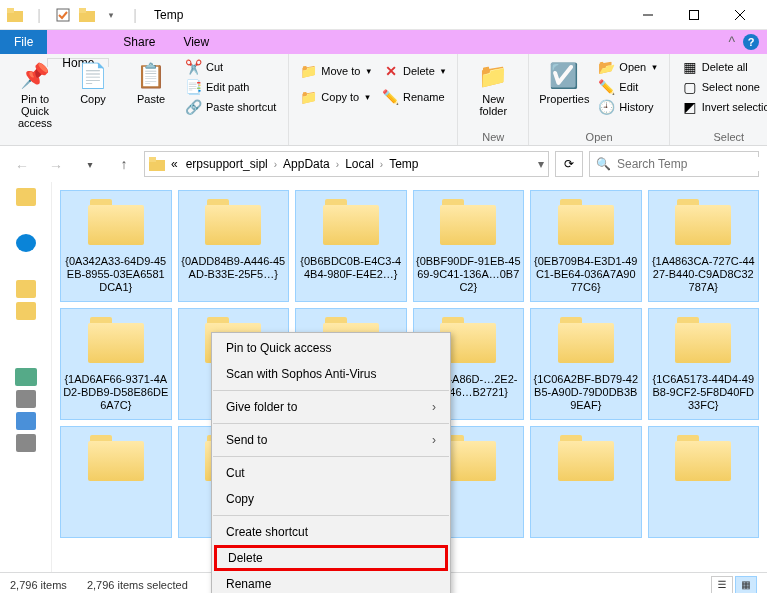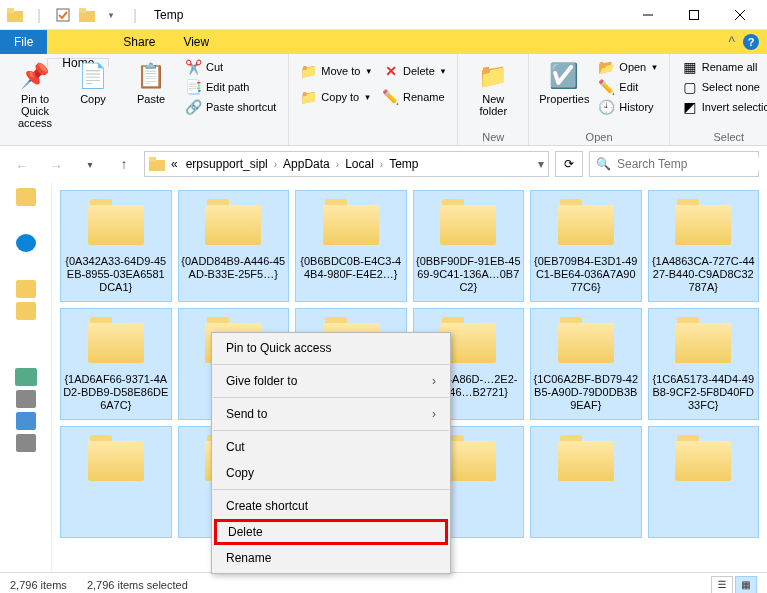--- a/index.html
+++ b/index.html
@@ -7,21 +7,21 @@
 
 
 .titlebar { height: 30px; background: #fff; display: flex; align-items: center; padding: 0 4px; border-bottom: 1px solid #e5e5e5; }
 .titlebar .qat { display: flex; gap: 2px; align-items: center; }
 .titlebar .qat-icon { width: 22px; height: 22px; display: flex; align-items: center; justify-content: center; font-size: 14px; }
 .titlebar .title { margin-left: 8px; font-size: 12px; }
 .titlebar .spacer { flex: 1; }
 .titlebar .winbtn { width: 46px; height: 30px; display: flex; align-items: center; justify-content: center; font-size: 12px; }
 
 
-.tabs { height: 24px; display: flex; align-items: stretch; background: #fde047; }
+.tabs { height: 24px; display: flex; align-items: stretch; background: #f0abfc; }
 .tab { padding: 4px 14px; font-size: 12px; color: #000; display: flex; align-items: center; cursor: pointer; }
 .tab.file { background: #1979ca; color: #fff; }
 .tab.active { background: #f5f6f7; border: 1px solid #dadbdc; border-bottom: none; margin-top: 28px; }
 .tabs .right { margin-left: auto; display: flex; align-items: center; padding-right: 8px; gap: 8px; }
 .help-q { width: 16px; height: 16px; border-radius: 50%; background: #1979ca; color: #fff; display: flex; align-items: center; justify-content: center; font-size: 11px; font-weight: bold; }
 
 
 .ribbon { height: 92px; background: #f5f6f7; border-bottom: 1px solid #dadbdc; display: flex; }
 .group { border-right: 1px solid #e1e2e3; padding: 4px 8px 0 8px; display: flex; flex-direction: column; }
 .group-body { flex: 1; display: flex; align-items: flex-start; gap: 4px; }
@@ -222,21 +222,21 @@
       </div>
     </div>
     <div class="group-label">Open</div>
   </div>
 
   <div class="group" style="border-right:none">
     <div class="group-body">
       <div class="smallstack">
         <div class="smallbtn">
             <span class="sico">▦</span>
-            <span>Rename all</span>
+            <span>Delete all</span>
           </div>
         <div class="smallbtn">
             <span class="sico">▢</span>
             <span>Select none</span>
           </div>
         <div class="smallbtn">
             <span class="sico">◩</span>
             <span>Invert selection</span>
           </div>
       </div>
@@ -364,20 +364,23 @@
           <div class="item-label"></div>
         </div>
       </div>
   </div>
 </div>
 
 <div class="ctxmenu">
   <div class="ctxitem">
       <span>Pin to Quick access</span>
     </div>
+  <div class="ctxitem">
+      <span>Scan with Sophos Anti-Virus</span>
+    </div>
   <div class="ctxsep"></div>
   <div class="ctxitem">
       <span>Give folder to</span>
       <span class="arrow">›</span>
     </div>
   <div class="ctxsep"></div>
   <div class="ctxitem">
       <span>Send to</span>
       <span class="arrow">›</span>
     </div>

